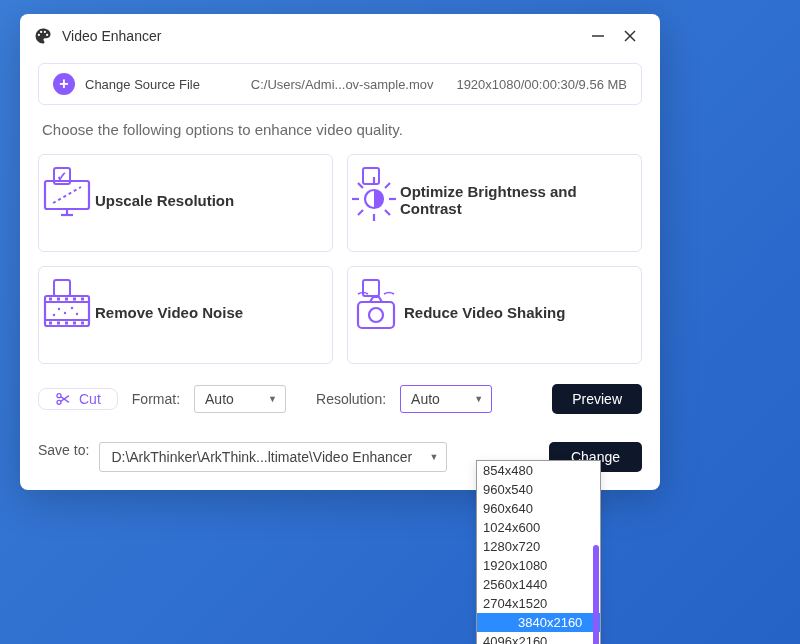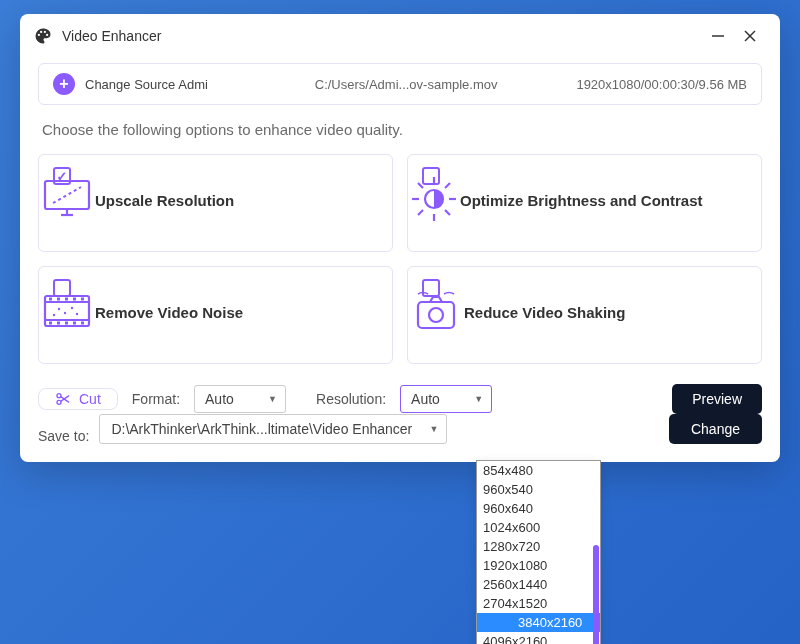--- a/index.html
+++ b/index.html
@@ -8,21 +8,21 @@
   background: linear-gradient(135deg, #3b7dd8 0%, #2563c7 100%);
   width: 800px;
   height: 644px;
   overflow: hidden;
   position: relative;
 }
 .window {
   position: absolute;
   top: 14px;
   left: 20px;
-  width: 760px;
+  width: 640px;
   background: #fff;
   border-radius: 8px;
   box-shadow: 0 10px 40px rgba(0,0,0,.2);
   overflow: visible;
 }
 .titlebar {
   display: flex;
   align-items: center;
   padding: 10px 14px;
   border-bottom: 1px solid transparent;
@@ -163,21 +163,22 @@
   border-radius: 5px;
   padding: 7px 20px;
   font-size: 14px;
   cursor: pointer;
 }
 .flex-spacer { flex: 1; }
 
 
 .save-row {
   display: flex;
-  align-items: flex-end;
+  align-items: flex-start;
+  margin-top: 28px;
   gap: 10px;
   font-size: 14px;
   color: #555;
 }
 .save-path {
   border: 1px solid #ccc;
   border-radius: 3px;
   padding: 6px 30px 6px 11px;
   flex: 0 0 348px;
   position: relative;
@@ -257,21 +258,21 @@
           <line x1="2" y1="2" x2="12" y2="12" stroke="#333" stroke-width="1.5"></line>
           <line x1="12" y1="2" x2="2" y2="12" stroke="#333" stroke-width="1.5"></line>
         </svg>
     </div>
   </div>
 
   <div class="content">
 
     <div class="source-bar">
       <div class="plus-circle">+</div>
-      <span class="change">Change Source Admi</span>
+      <span class="change">Change Source File</span>
       <span class="path">C:/Users/Admi...ov-sample.mov</span>
       <span class="meta">1920x1080/00:00:30/9.56 MB</span>
     </div>
 
     <div class="instruction">Choose the following options to enhance video quality.</div>
 
     <div class="grid">
 
       <div class="card">
         <div class="chk checked"></div>

